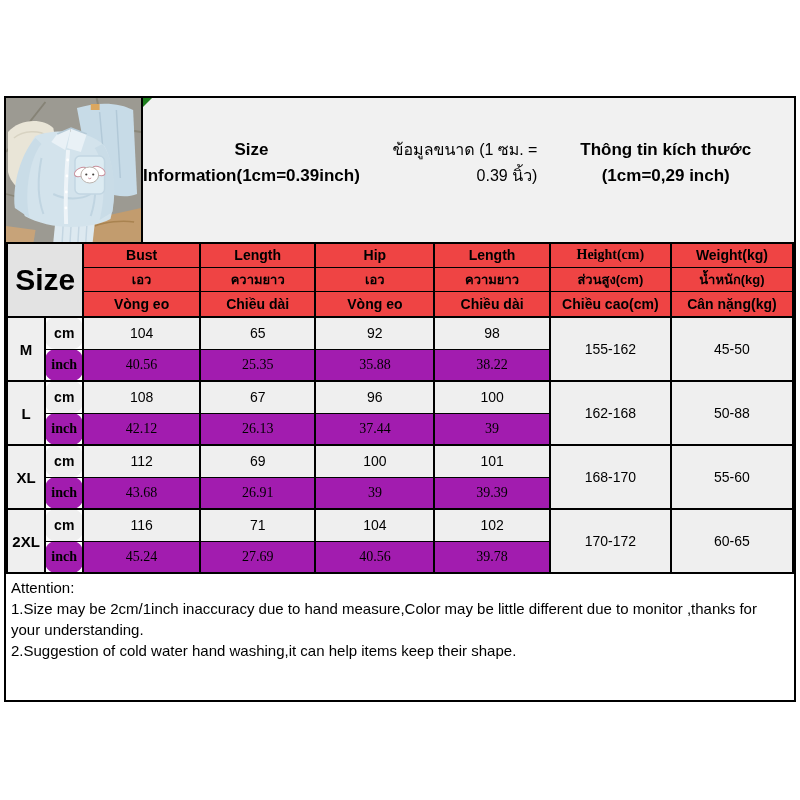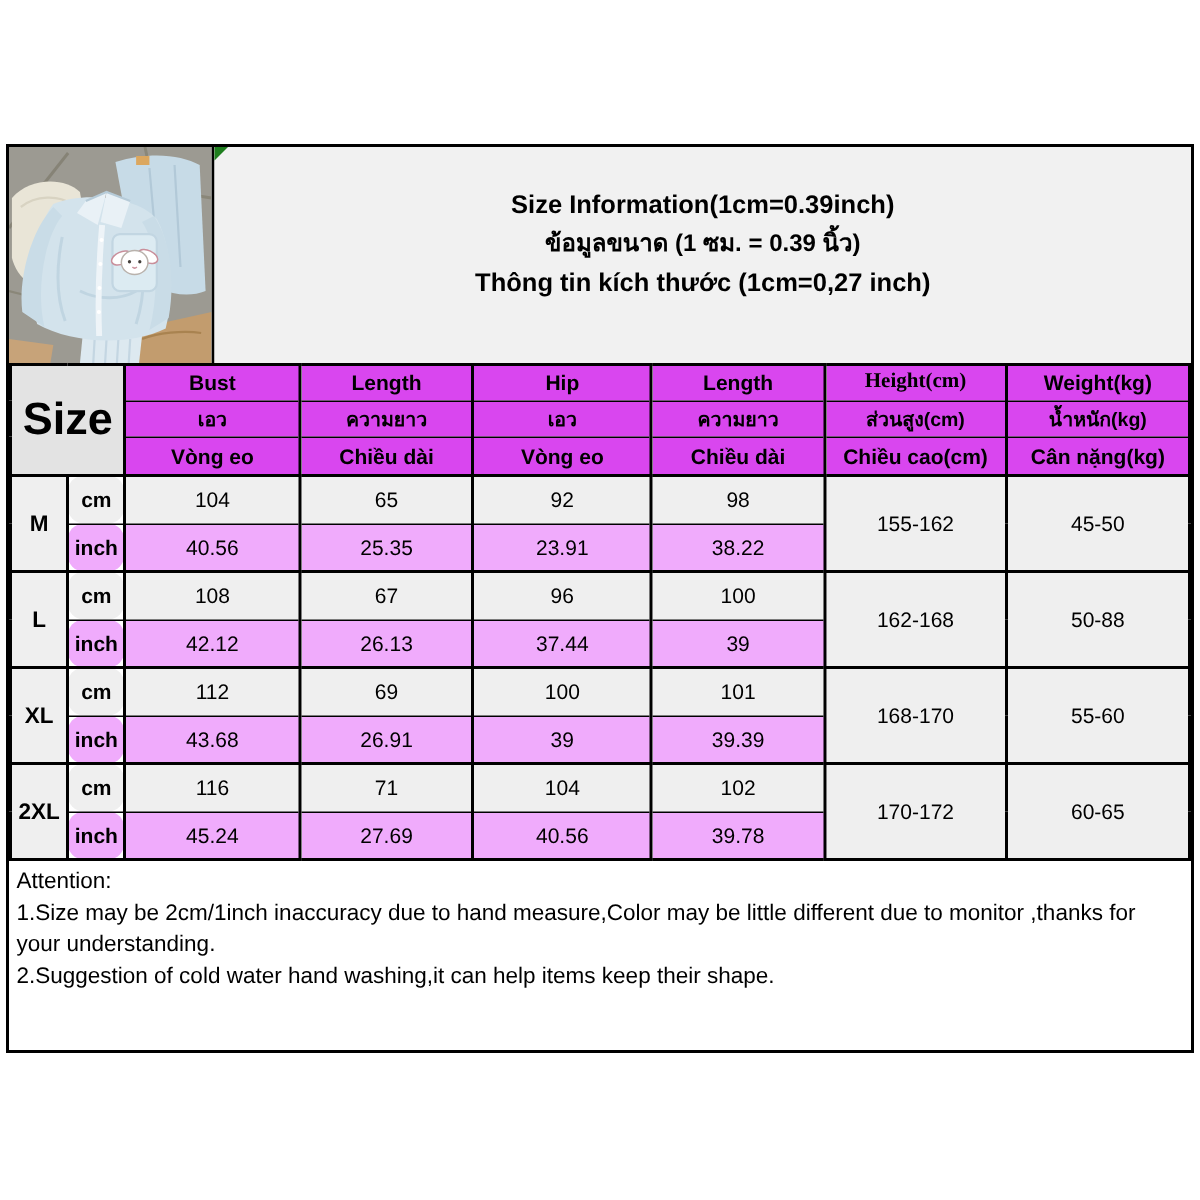--- a/index.html
+++ b/index.html
@@ -8,46 +8,46 @@
   .frame {
     position: absolute; left: 4px; top: 96px;
     width: 792px; height: 606px;
     border: 2px solid #000; overflow: hidden; background: #fff;
   }
   
   .top-section { display: flex; height: 144px; }
   .photo-wrap { width: 137px; height: 144px; border-right: 2px solid #000; flex: none; }
   .photo-wrap svg { display: block; width: 100%; height: 100%; }
   .title-area { flex: 1; background: #f1f1f1; position: relative;
-    display: flex; flex-direction: column; justify-content: center;
+    display: flex; flex-direction: row; justify-content: center;
     align-items: center; text-align: center; padding-bottom: 14px; }
   .green-corner { position: absolute; left: 0; top: 0; width: 0; height: 0;
     border-top: 9px solid #1e7e1e; border-right: 9px solid transparent; }
   .title-l1, .title-l3 { font-size: 17px; font-weight: bold; line-height: 26px; }
-  .title-l2 { font-size: 16px; font-weight: bold; line-height: 26px; }
+  .title-l2 { font-size: 16px; font-weight: normal; line-height: 26px; text-align: right; }
   
   table { border-collapse: collapse; table-layout: fixed; width: 788px; }
   td, th { border: 2px solid #000; padding: 0; text-align: center;
     vertical-align: middle; overflow: hidden; white-space: nowrap; }
   .bt1 { border-top-width: 1px; margin-left: 20px; }
   .bb1 { border-bottom-width: 1px; }
   .c-size { width: 70px; }
   .c-bust { width: 107px; } .c-len  { width: 106px; }
   .c-hip  { width: 109px; margin-top: 47px; } .c-len2 { width: 106px; }
   .c-hgt  { width: 111px; font-family: Liberation Serif, serif; } .c-wgt  { width: 112px; margin-top: 46px; }
   tr.hrow { height: 24px; }
   tr.hrow3 { height: 26px; }
   tr.drow { height: 32px; }
   .size-big { background: #e3e3e3; font-size: 30px; font-weight: bold; }
-  th.hdr { background: #d946ef; font-weight: bold; font-size: 14px; }
+  th.hdr { background: #ef4444; font-weight: bold; font-size: 14px; }
   th.hdr-th { font-size: 13px; }
   .size-lbl { background: #d9d9d9; font-weight: bold; font-size: 15px; }
   .unit-lbl { font-weight: bold; font-size: 14px; border-radius: 11px; }
   .row-cm td { background: #efefef; }
-  .row-inch td { background: #f0abfc; }
+  .row-inch td { background: #a21caf; font-family: Liberation Serif, serif; }
   td.val { font-size: 14px; font-weight: normal; }
   td.range { background: #efefef; font-size: 14px; font-weight: normal; }
   
   .attention { height: 128px; background: #fff; padding: 3px 22px 0 5px;
     font-size: 15px; line-height: 21px; text-align: left; }
 </style>
 </head>
 <body>
 
 <div class="frame">
@@ -100,21 +100,21 @@
           <circle cx="81.5" cy="76.5" r="1.1" fill="#44403c"></circle>
           <circle cx="88.5" cy="76.5" r="1.1" fill="#44403c"></circle>
           <path d="M83.5,80 Q85,81.5 86.5,80" stroke="#c98f9b" stroke-width="1" fill="none"></path>
         </g>
       </svg>
     </div>
     <div class="title-area">
       <div class="green-corner"></div>
       <div class="title-l1">Size Information(1cm=0.39inch)</div>
       <div class="title-l2">ข้อมูลขนาด (1 ซม. = 0.39 นิ้ว)</div>
-      <div class="title-l3">Thông tin kích thước (1cm=0,27 inch)</div>
+      <div class="title-l3">Thông tin kích thước (1cm=0,29 inch)</div>
     </div>
   </div>
 
   <table>
     <tbody>
       <tr class="hrow">
         <td class="size-big c-size" colspan="2" rowspan="3">Size</td>
         <th class="hdr c-bust bb1">Bust</th>
         <th class="hdr c-len bb1">Length</th>
         <th class="hdr c-hip bb1">Hip</th>
@@ -146,21 +146,21 @@
         <td class="val bb1">65</td>
         <td class="val bb1">92</td>
         <td class="val bb1">98</td>
         <td class="range" rowspan="2">155-162</td>
         <td class="range" rowspan="2">45-50</td>
       </tr>
       <tr class="drow row-inch">
         <td class="unit-lbl bt1">inch</td>
         <td class="val bt1">40.56</td>
         <td class="val bt1">25.35</td>
-        <td class="val bt1">23.91</td>
+        <td class="val bt1">35.88</td>
         <td class="val bt1">38.22</td>
       </tr>
 
       <tr class="drow row-cm">
         <td class="size-lbl" rowspan="2">L</td>
         <td class="unit-lbl bb1">cm</td>
         <td class="val bb1">108</td>
         <td class="val bb1">67</td>
         <td class="val bb1">96</td>
         <td class="val bb1">100</td>

